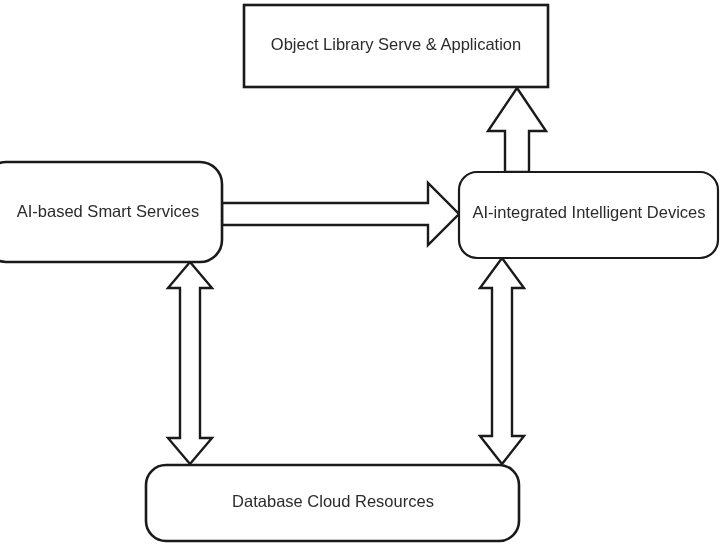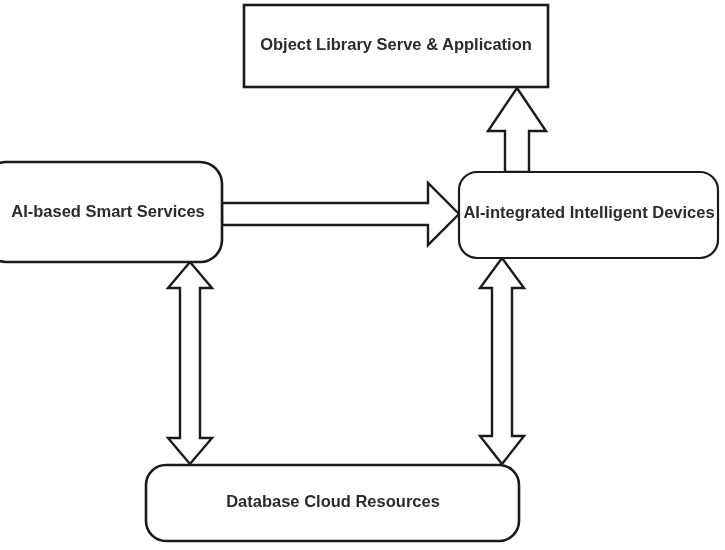--- a/index.html
+++ b/index.html
@@ -12,21 +12,20 @@
     width: 725px;
     height: 550px;
     font-family: "Liberation Sans", sans-serif;
     overflow: hidden;
   }
   #diagram-root {
     position: relative;
     width: 725px;
     height: 402px;
     background: #ffffff;
-    font-weight: bold;
   }
   svg.diagram-canvas {
     position: absolute;
     top: 0;
     left: 0;
     width: 725px;
     height: 550px;
     display: block;
   }
   .node-shape {

